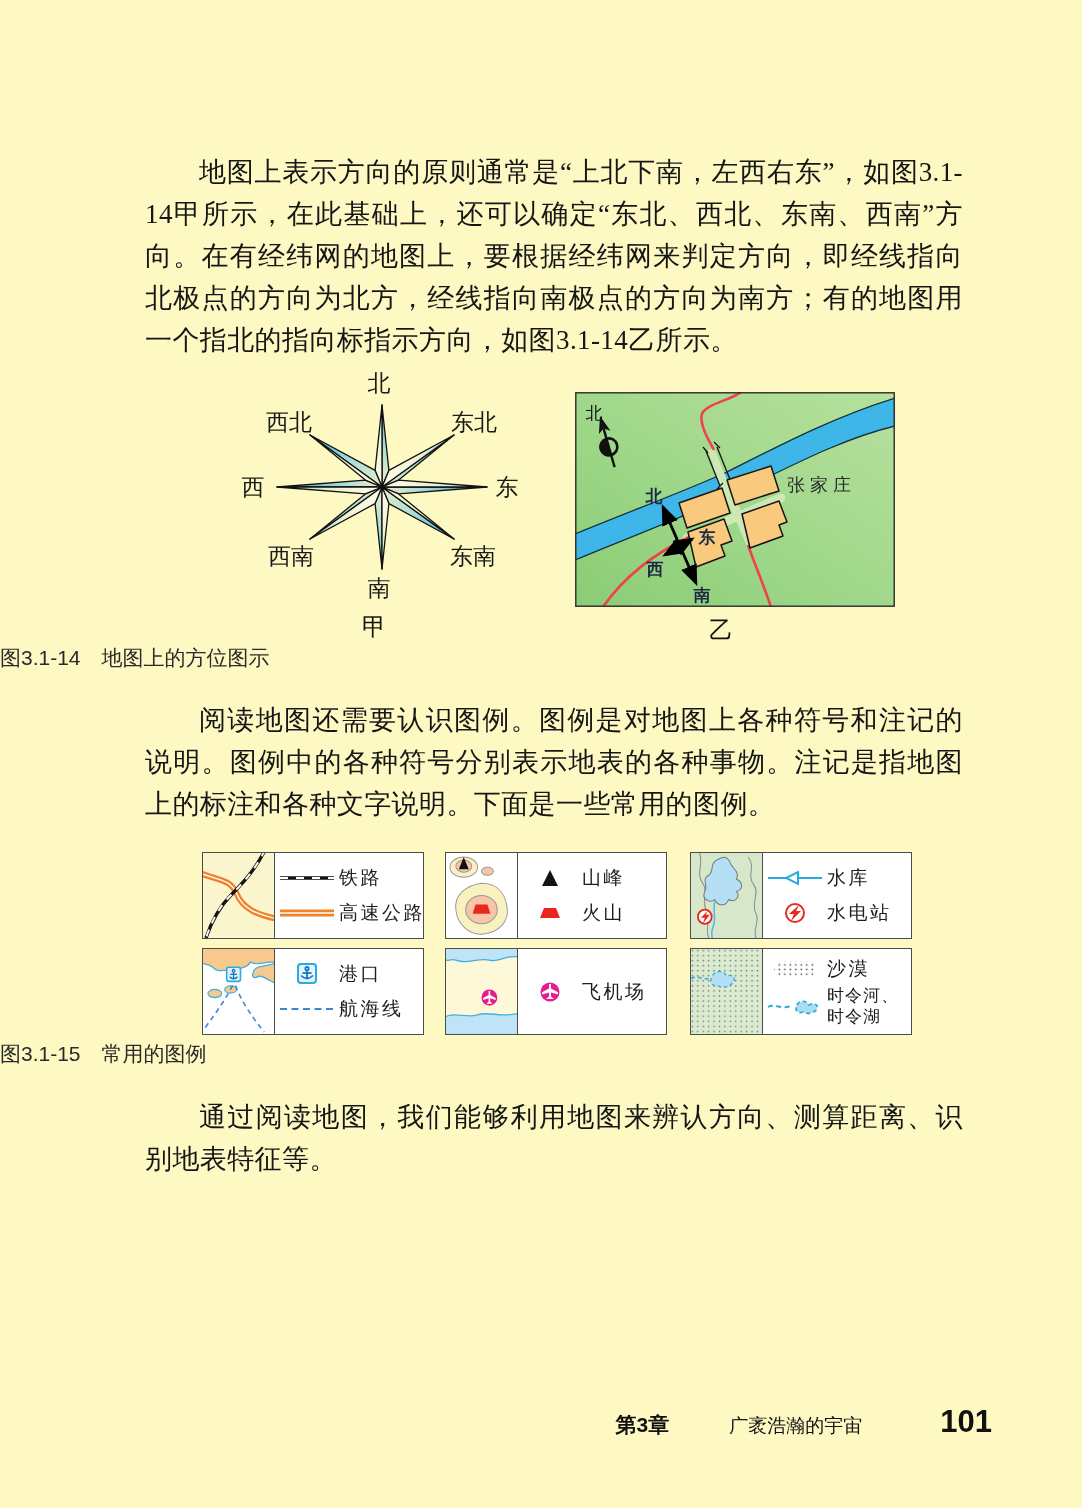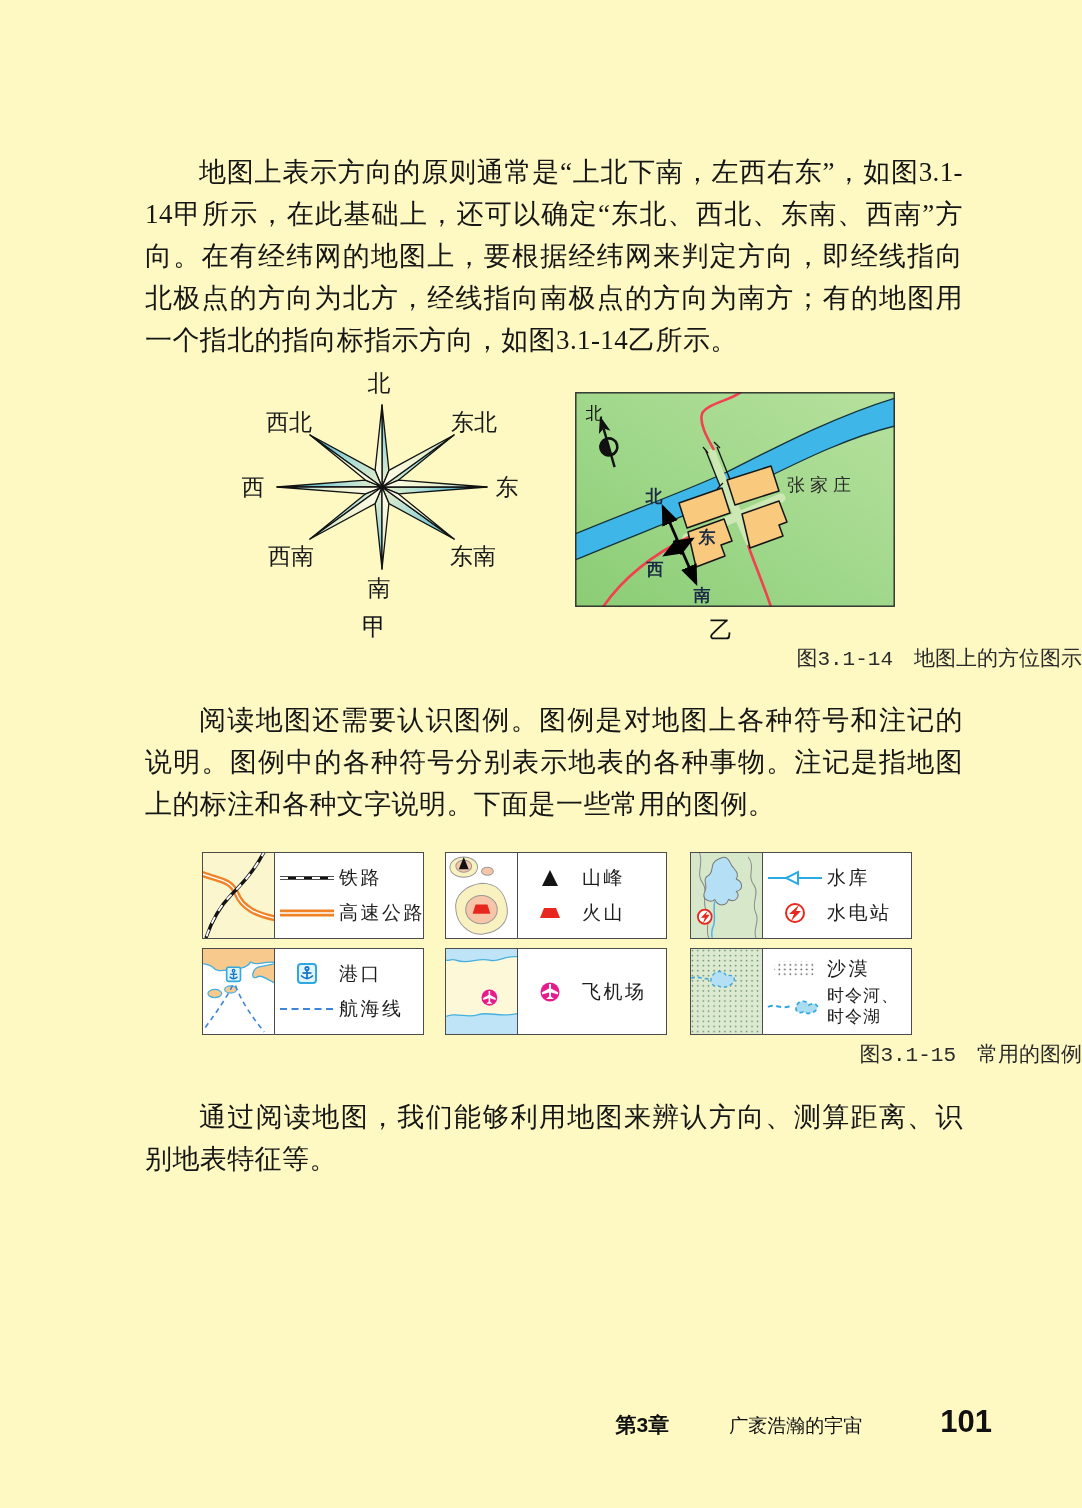--- a/index.html
+++ b/index.html
@@ -1,21 +1,21 @@
 <!DOCTYPE html>
 <html><head>
 <meta charset="utf-8">
 <style>
   html,body{margin:0;padding:0;background:#ffffff;}
   .page{position:relative;width:1082px;height:1508px;background:#fef9c3;overflow:hidden;
         font-family:"Liberation Serif","DejaVu Serif",serif;color:#151515;}
   .para{position:absolute;left:145px;width:818px;font-size:27px;line-height:42px;
         text-align:justify;text-indent:2em;letter-spacing:0.4px;color:#161616;}
-  .fig-caption{position:absolute;left:0;width:1082px;text-align:right;
-        font-family:Liberation Mono, monospace;font-size:21px;color:#2a2a2a;}
+  .fig-caption{position:absolute;left:0;width:1082px;text-align:left;
+        font-family:Liberation Sans, sans-serif;font-size:21px;color:#2a2a2a;}
   .sub-label{position:absolute;font-size:24px;color:#111;}
   svg{display:block;}
   .fig{position:absolute;}
   
   .cell{position:absolute;width:222px;height:87px;background:#fff;border:1.6px solid #4c4c4c;
         box-sizing:border-box;display:flex;}
   .cell-sample{width:71px;flex:none;border-right:1.6px solid #4c4c4c;}
   .cell-sample svg{width:100%;height:100%;}
   .cell-items{flex:1;display:flex;flex-direction:column;justify-content:space-evenly;padding:3px 0;}
   .cell-items.single{justify-content:center;}

